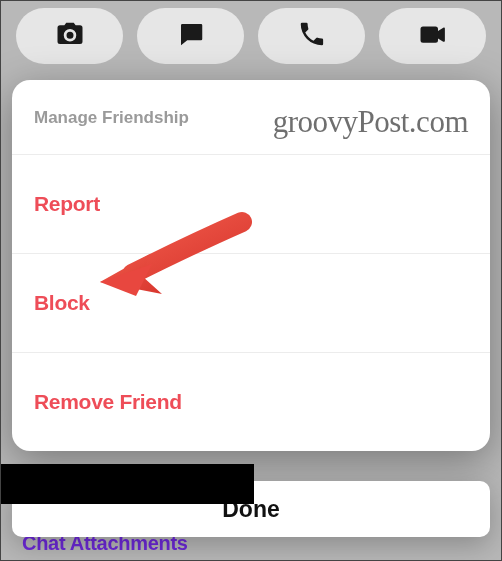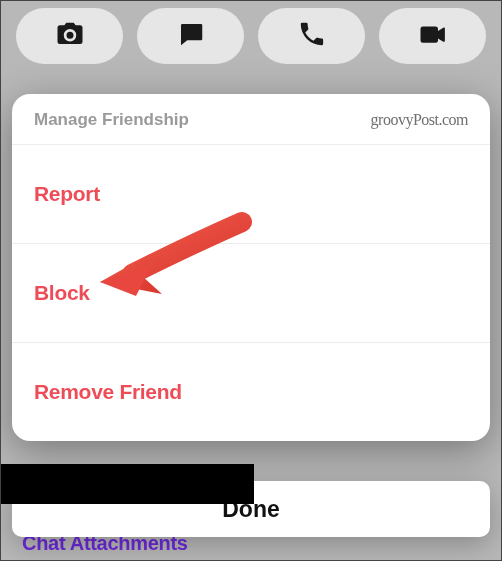--- a/index.html
+++ b/index.html
@@ -47,42 +47,43 @@
     font-weight: 700;
     letter-spacing: -0.3px;
     color: #6d28d9;
   }
 
   
   .sheet {
     position: absolute;
     left: 12px;
     right: 12px;
-    top: 94px;
+    top: 80px;
     background: #ffffff;
     border-radius: 18px;
     box-shadow: 0 10px 40px rgba(0,0,0,0.35);
     overflow: hidden;
   }
   .sheet-header {
     display: flex;
     align-items: center;
     justify-content: space-between;
     padding: 16px 22px 14px 22px;
   }
   .sheet-title {
     font-size: 17px;
     font-weight: 600;
     color: #9a9a9a;
   }
   .watermark {
     font-family: Georgia, "Times New Roman", serif;
-    font-size: 16px;
+    font-size: 31px;
     letter-spacing: -0.5px;
     color: #6f6f6f;
+    margin-top: 8px;
   }
   .menu-item {
     border-top: 1px solid #ececec;
     padding: 37px 22px;
     font-size: 21px;
     font-weight: 600;
     letter-spacing: -0.3px;
     color: #111;
   }
   .menu-item.dest { color: #ee4d58; }

